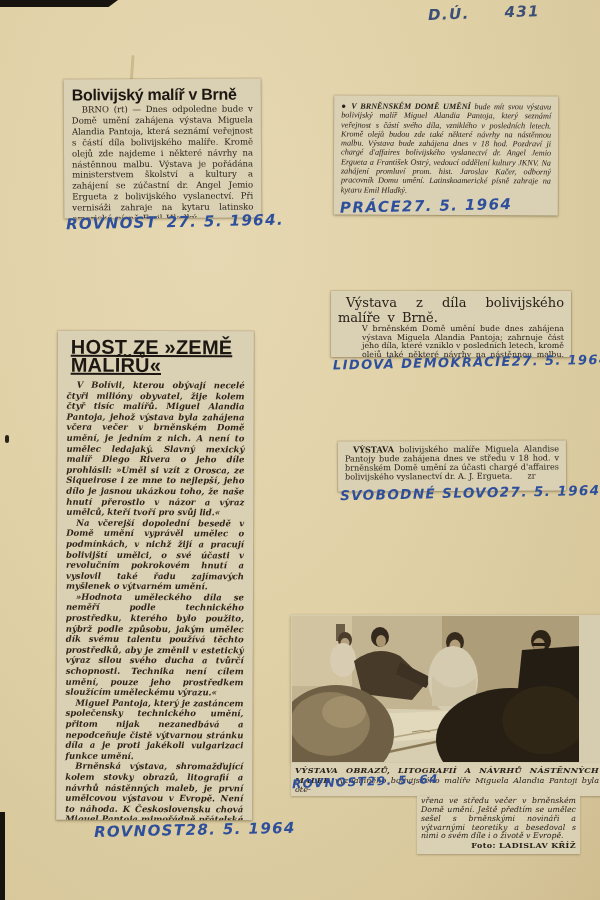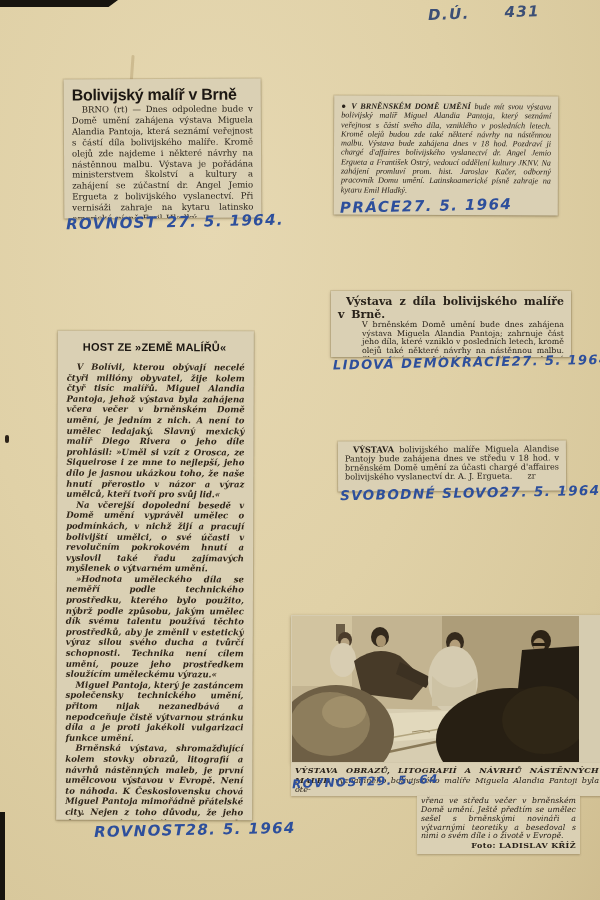--- a/index.html
+++ b/index.html
@@ -22,30 +22,30 @@
   #clipA{left:64px;top:79px;width:197px;height:139px;padding:6px 8px 8px;box-sizing:border-box;transform:rotate(-.3deg);}
   #clipA .headline{font-size:16px;line-height:19px;margin:0 0 0;}
   #clipA .body{font-size:8.5px;line-height:10.9px;word-spacing:1px;}
 
   #clipB{left:334px;top:96px;width:224px;height:119px;padding:6px 7px;box-sizing:border-box;transform:rotate(.25deg);font-family:Liberation Serif, serif;}
   #clipB .body{font-size:8.2px;line-height:9.3px;font-style:italic;text-indent:0;}
   #clipB .lead{font-weight:700;}
   #clipB .bullet{font-style:normal;font-size:8px;}
 
   #clipC{left:331px;top:291px;width:240px;height:66px;padding:4px 7px;box-sizing:border-box;}
-  #clipC .lead{display:block;font-weight:700;font-size:11px;word-spacing:3px;text-indent:8px;text-align:justify;}
+  #clipC .lead{display:block;font-weight:400;font-size:13px;word-spacing:3px;text-indent:8px;text-align:justify;}
   #clipC .body{font-size:7.9px;line-height:8.7px;text-indent:0;margin-left:24px;}
 
   #clipD{left:338px;top:441px;width:228px;height:50px;padding:4px 7px;box-sizing:border-box;transform:rotate(-.3deg);}
   #clipD .body{font-size:8.1px;line-height:9.1px;text-indent:8px;}
   #clipD .lead{font-weight:700;}
   #clipD .sig{display:inline-block;margin-left:7px;font-weight:400;}
 
   #clipE{left:57px;top:331px;width:196px;height:489px;padding:7px 9px;box-sizing:border-box;transform:rotate(.2deg);}
-  #clipE .headline{font-size:11px;line-height:18px;margin:0 16px 6px;letter-spacing:.2px;}
+  #clipE .headline{font-size:20px;line-height:18px;margin:0 4px 6px;letter-spacing:.2px;text-decoration:underline;}
   #clipE .paras p{font-size:8.5px;line-height:10.6px;font-style:italic;font-weight:700;color:#2e2418;}
 
   
   #photoBlock{position:absolute;left:291px;top:615px;width:312px;}
   #photoFrame{background:#d6ccb0;padding:1px;box-shadow:0 1px 3px rgba(60,44,18,.4);}
   #photoFrame svg{display:block;}
   .capIntro{background:#dad0b4;box-shadow:0 1px 2px rgba(60,44,18,.3);padding:3px 4px 1px;
     font-size:8.1px;line-height:9.6px;font-style:italic;text-align:justify;color:#29221a;}
   .capIntro .lead{font-weight:700;letter-spacing:.3px;}
   .capRow{display:flex;}

